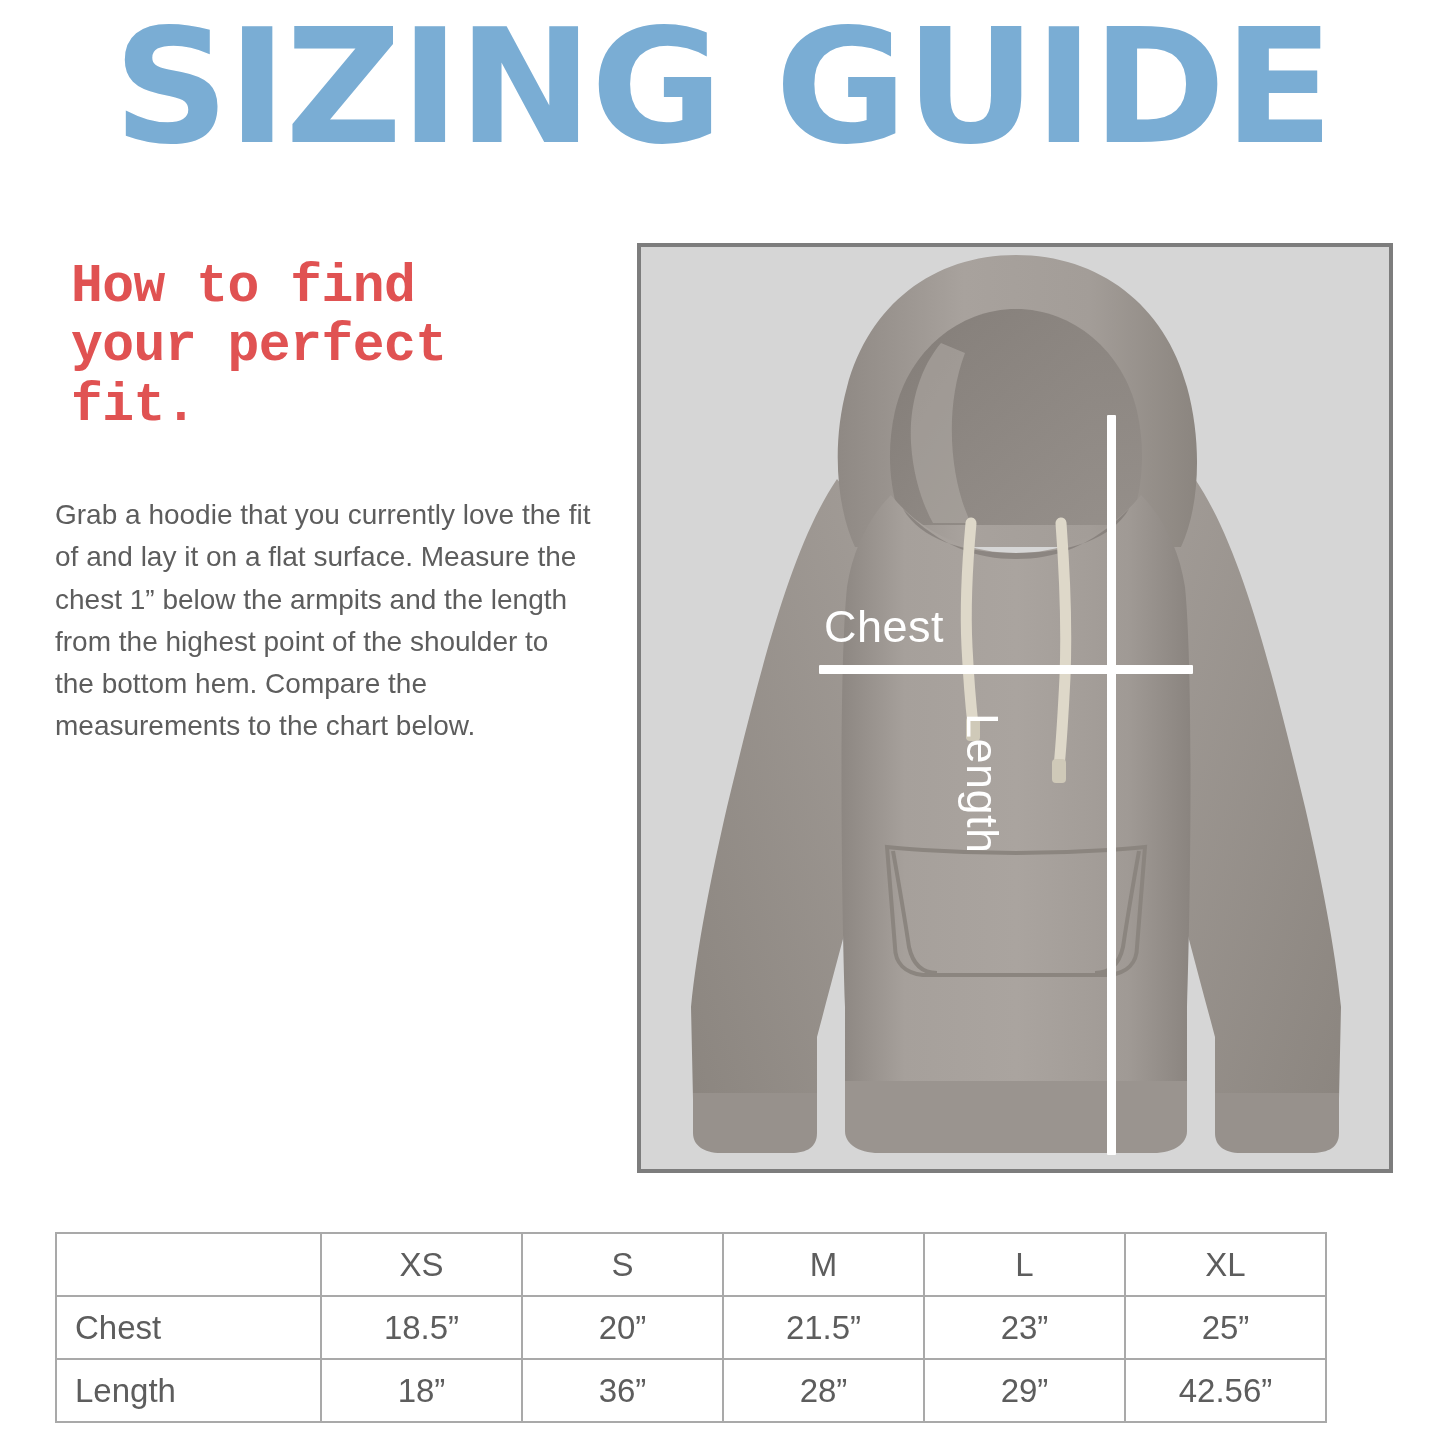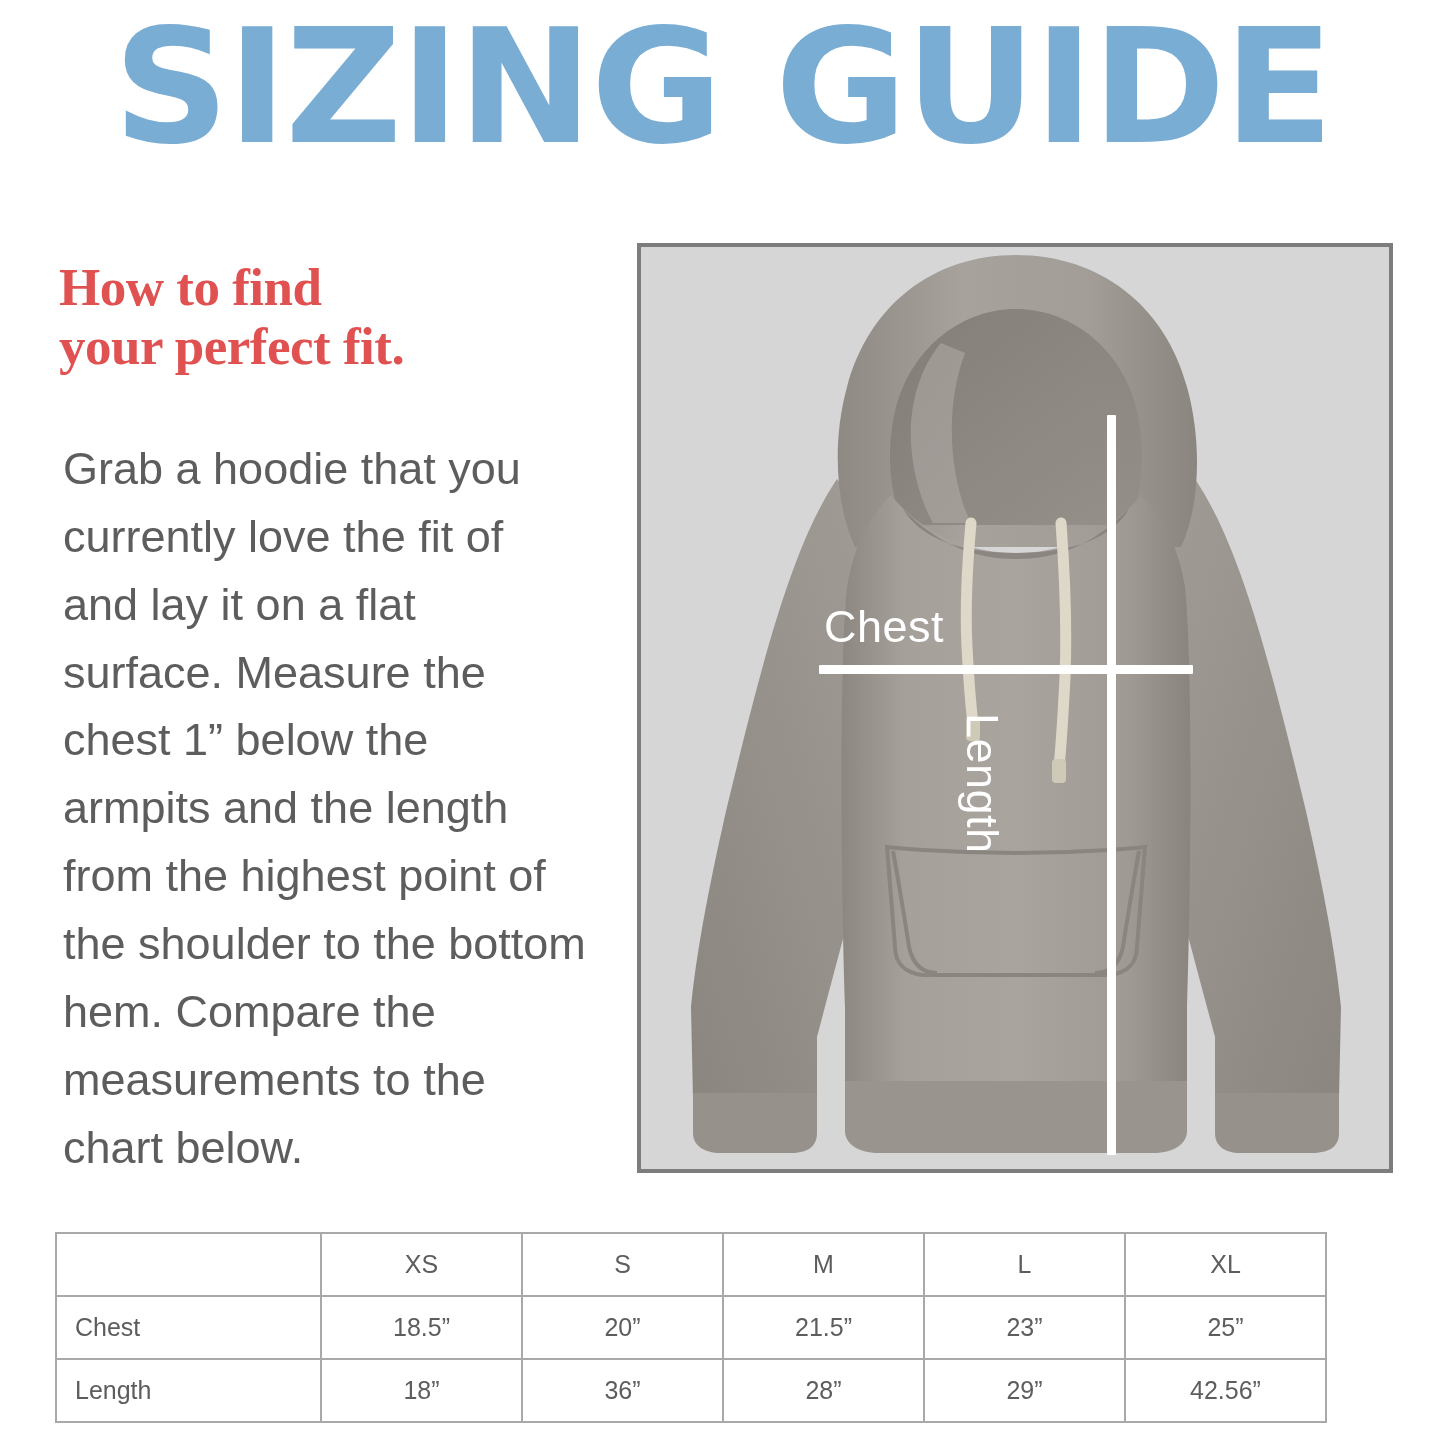--- a/index.html
+++ b/index.html
@@ -37,34 +37,34 @@
   }
 
   
   .left-col {
     position: absolute;
     left: 55px;
     top: 258px;
     width: 540px;
   }
   .subhead {
-    font-family: Liberation Serif, serif;
+    font-family: Liberation Mono, monospace;
     font-weight: bold;
     font-size: 53px;
     line-height: 1.12;
     color: #e05252;
-    margin: 0 0 58px 4px;
+    margin: 0 0 58px 16px;
     letter-spacing: -0.5px;
   }
   .body-copy {
     font-family: "Liberation Sans", sans-serif;
-    font-size: 45px;
+    font-size: 28px;
     line-height: 1.51;
     color: #5d5d5d;
-    margin: 8px;
+    margin: 0;
   }
 
   
   .photo-frame {
     position: absolute;
     left: 637px;
     top: 243px;
     width: 756px;
     height: 930px;
     border: 4px solid #7d7d7d;
@@ -123,21 +123,21 @@
     left: 55px;
     top: 1232px;
     width: 1272px;
     border-collapse: collapse;
     table-layout: fixed;
   }
   .size-table td, .size-table th {
     border: 2px solid #a9a9a9;
     height: 61px;
     font-weight: normal;
-    font-size: 25px;
+    font-size: 33px;
     color: #5d5d5d;
     font-family: "Liberation Sans", sans-serif;
     text-align: center;
     padding: 0;
   }
   .size-table .rowhead {
     text-align: left;
     padding-left: 18px;
     width: 245px;
   }

